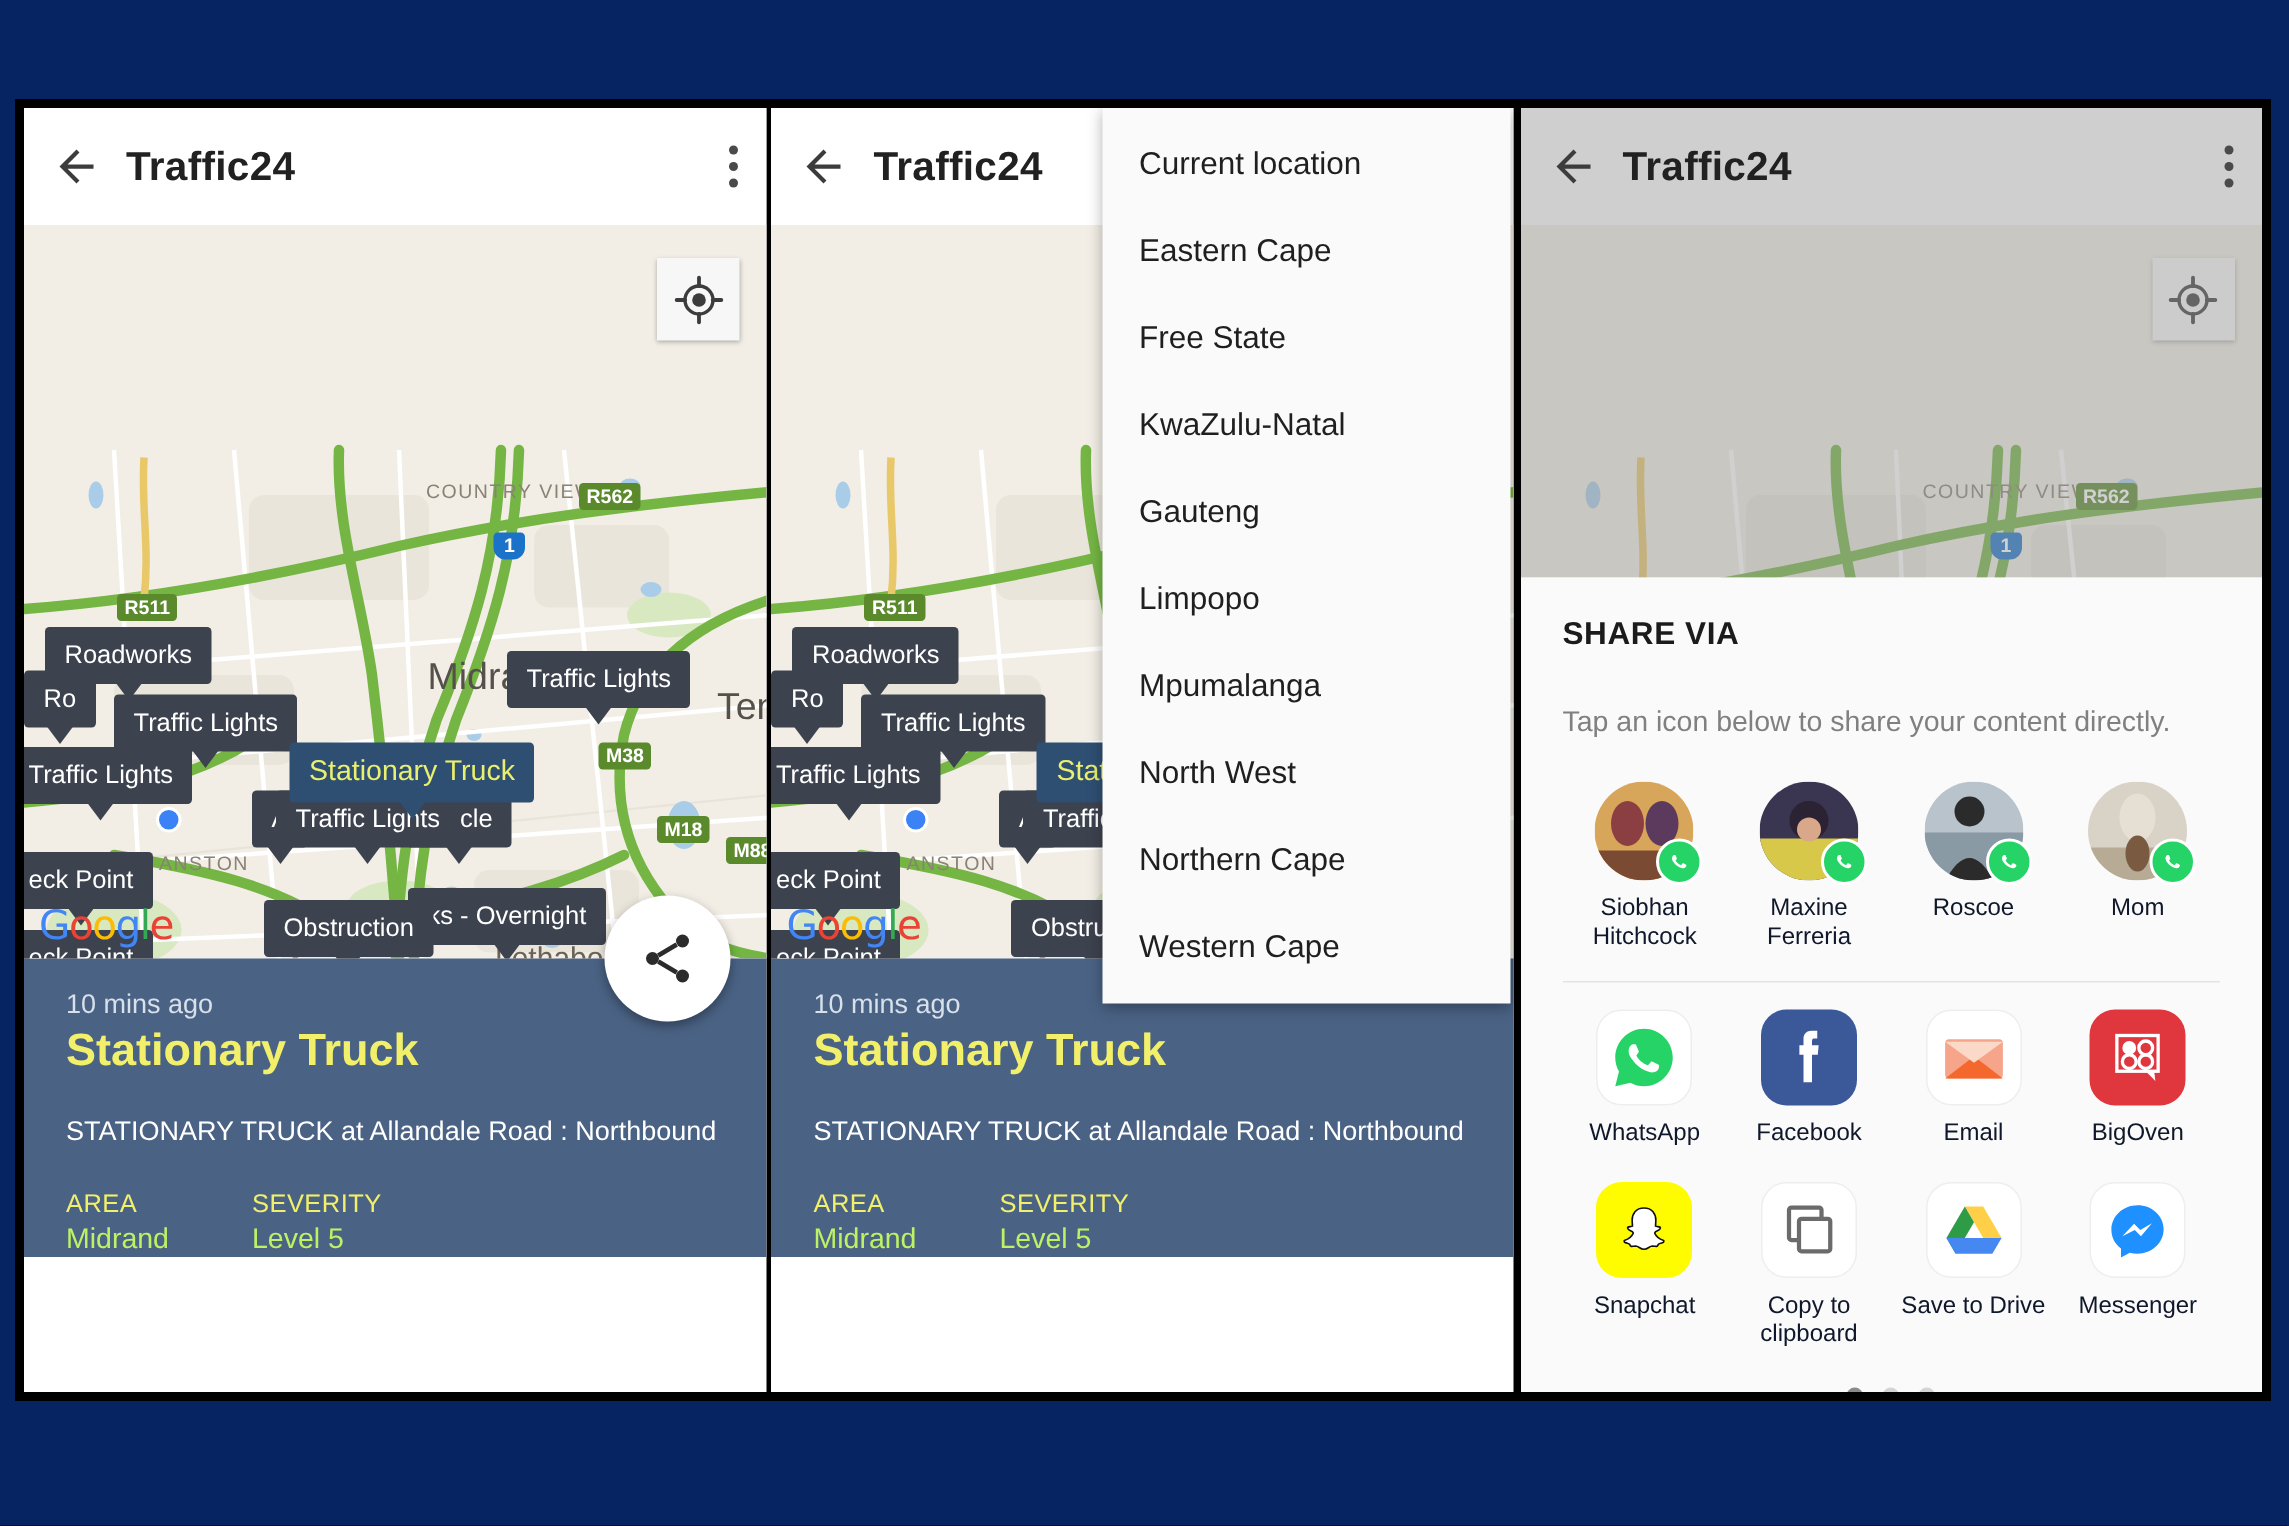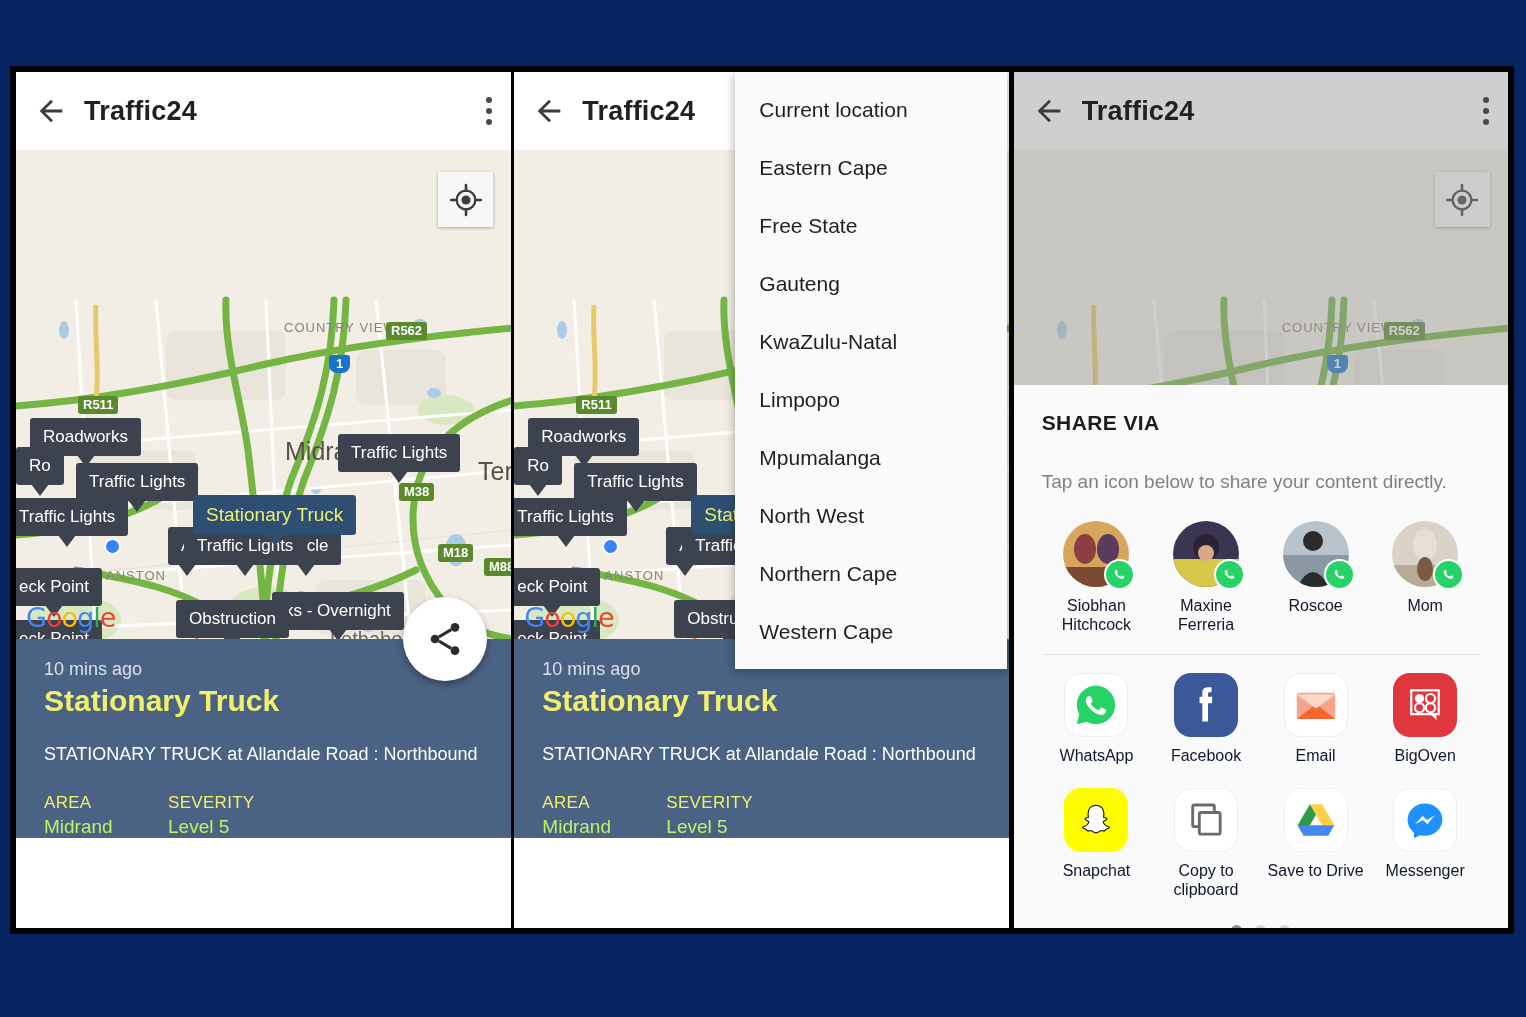--- a/index.html
+++ b/index.html
@@ -205,21 +205,21 @@
           </g>
           <g stroke="#e8843c" stroke-width="4" fill="none">
             <path d="M178 460 C 176 480, 180 487, 182 489"></path>
           </g>
         </svg>
       </div>
 
       <div class="shield" style="left:370px;top:172px">R562</div>
       <div class="shield" style="left:62px;top:246px">R511</div>
       <div class="shield blue" style="left:313px;top:205px">1</div>
-      <div class="shield" style="left:383px;top:333px">M38</div>
+      <div class="shield" style="left:383px;top:345px">M38</div>
       <div class="shield" style="left:422px;top:394px">M18</div>
       <div class="shield" style="left:468px;top:408px">M88</div>
 
       <div class="placename sm" style="left:268px;top:170px">COUNTRY VIEW</div>
       <div class="placename big" style="left:269px;top:287px">Midra</div>
       <div class="placename big" style="left:462px;top:307px">Tembis</div>
       <div class="placename sm" style="left:90px;top:418px">ANSTON</div>
       <div class="placename" style="left:314px;top:478px">Lethabong</div>
 
       <div class="bluedot" style="left:88px;top:388px"></div>
@@ -364,22 +364,22 @@
           <div class="lbl">SEVERITY</div>
           <div class="val">Level 5</div>
         </div>
       </div>
     </div>
 
     <div class="dropdown">
       <div class="dd-item">Current location</div>
       <div class="dd-item">Eastern Cape</div>
       <div class="dd-item">Free State</div>
+      <div class="dd-item">KwaZulu-Natal</div>
       <div class="dd-item">Gauteng</div>
-      <div class="dd-item">KwaZulu-Natal</div>
       <div class="dd-item">Limpopo</div>
       <div class="dd-item">Mpumalanga</div>
       <div class="dd-item">North West</div>
       <div class="dd-item">Northern Cape</div>
       <div class="dd-item">Western Cape</div>
     </div>
   </div>
 
   <div class="panel p3">
     <div class="appbar dim">

